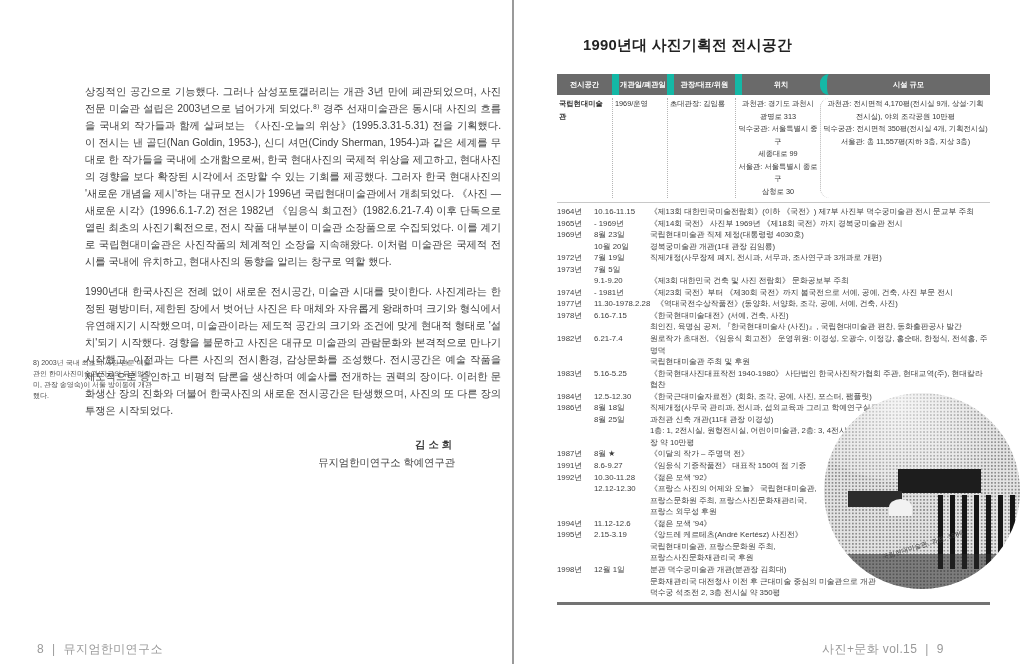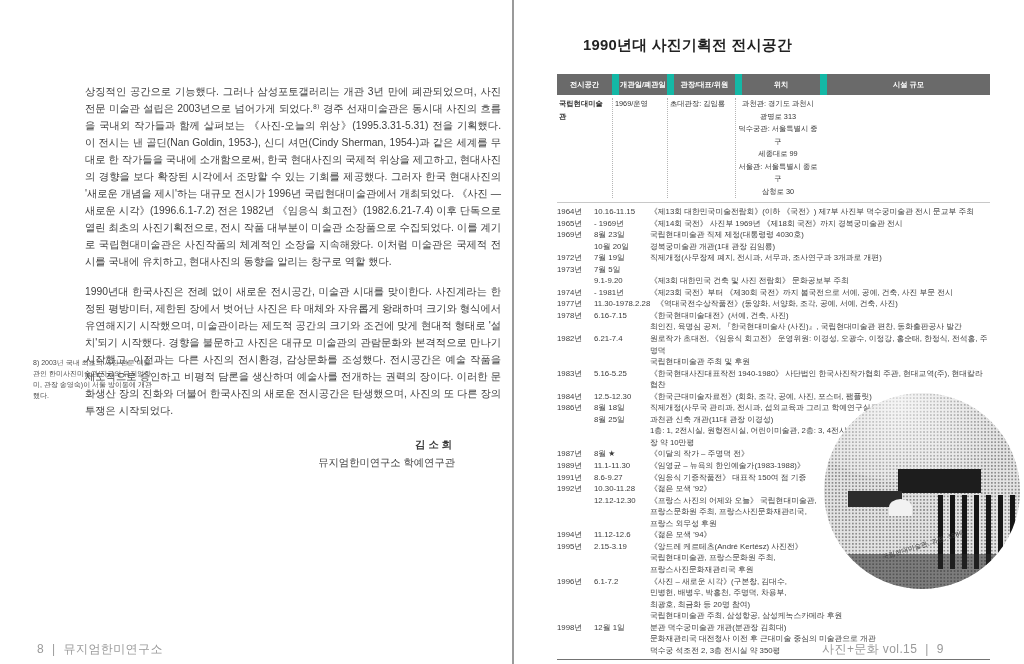--- a/index.html
+++ b/index.html
@@ -32,26 +32,26 @@
     height:21px;align-items:center;text-align:center;}
   .thead>div+div{border-left:7px solid #14b8a6;}
   .thead>div{display:flex;align-items:center;justify-content:center;height:100%;box-sizing:border-box;}
   .trow{display:flex;font-size:7.3px;line-height:12.5px;padding:3px 0 4px 0;}
   .trow>div{box-sizing:border-box;padding:0 2px;}
   .trow>div+div{border-left:1px dotted #b5b5b5;}
   .c1{width:55px;flex:none;}
   .c2{width:55px;flex:none;}
   .c3{width:68px;flex:none;}
   .c4{width:85px;flex:none;}
-  .c5{width:170px;flex:none;}
+  .c5{width:170px;flex:none;border-radius:9px;}
   .cell-bold{font-weight:bold;}
   .cell-center{text-align:center;white-space:pre-line;}
   .tsep{border-top:1px solid #c8c8c8;}
   .timeline{margin-top:3px;font-size:7.8px;line-height:11.55px;color:#3c3c3c;
-    border-bottom:1px solid #737373;padding-bottom:3px;}
+    border-bottom:3px solid #737373;padding-bottom:3px;}
   .tl-row{display:flex;}
   .tl-year{min-width:37px;flex:none;}
   .tl-date{min-width:50px;flex:none;white-space:nowrap;padding-right:6px;}
   .tl-desc{flex:1;white-space:pre-line;}
 
   
   .photo{position:absolute;left:824px;top:393px;width:196px;height:196px;border-radius:50%;
     background-color:#e3e3e3;
     background-image:radial-gradient(circle,#8c8c8c 0.8px,rgba(0,0,0,0) 1px);
     background-size:3.4px 3.4px;overflow:hidden;}
@@ -103,20 +103,24 @@
     </div>
     <div class="trow">
       <div class="c1 cell-bold">국립현대미술관</div>
       <div class="c2">1969/운영</div>
       <div class="c3">초대관장: 김임룡</div>
       <div class="c4 cell-center">과천관: 경기도 과천시 광명로 313
 덕수궁관: 서울특별시 중구
 세종대로 99
 서울관: 서울특별시 종로구
 삼청로 30</div>
+      <div class="c5 cell-center">과천관: 전시면적 4,170평(전시실 9개, 상설·기획
+전시실), 야외 조각공원 10만평
+덕수궁관: 전시면적 350평(전시실 4개, 기획전시실)
+서울관: 총 11,557평(지하 3층, 지상 3층)</div>
     </div>
     <div class="tsep"></div>
     <div class="timeline">
         <div class="tl-row">
           <div class="tl-year">1964년</div>
           <div class="tl-date">10.16-11.15</div>
           <div class="tl-desc">《제13회 대한민국미술전람회》(이하 《국전》) 제7부 사진부 덕수궁미술관 전시 문교부 주최</div>
         </div>
         <div class="tl-row">
           <div class="tl-year">1965년</div>
@@ -187,25 +191,20 @@
         <div class="tl-row">
           <div class="tl-year"></div>
           <div class="tl-date">8월 25일</div>
           <div class="tl-desc">과천관 신축 개관(11대 관장 이경성)
 1층: 1, 2전시실, 원형전시실, 어린이미술관, 2층: 3, 4전시실, 3층: 5,6전시실 약 4,170평, 야외전시장 약 10만평</div>
         </div>
         <div class="tl-row">
           <div class="tl-year">1987년</div>
           <div class="tl-date">8월 ★</div>
           <div class="tl-desc">《이달의 작가 – 주명덕 전》</div>
-        </div>
-        <div class="tl-row">
-          <div class="tl-year">1989년</div>
-          <div class="tl-date">11.1-11.30</div>
-          <div class="tl-desc">《임영균 – 뉴욕의 한인예술가(1983-1988)》</div>
         </div>
         <div class="tl-row">
           <div class="tl-year">1991년</div>
           <div class="tl-date">8.6-9.27</div>
           <div class="tl-desc">《임응식 기증작품전》 대표작 150여 점 기증</div>
         </div>
         <div class="tl-row">
           <div class="tl-year">1992년</div>
           <div class="tl-date">10.30-11.28</div>
           <div class="tl-desc">《젊은 모색 '92》</div>
@@ -221,28 +220,20 @@
           <div class="tl-year">1994년</div>
           <div class="tl-date">11.12-12.6</div>
           <div class="tl-desc">《젊은 모색 '94》</div>
         </div>
         <div class="tl-row">
           <div class="tl-year">1995년</div>
           <div class="tl-date">2.15-3.19</div>
           <div class="tl-desc">《앙드레 케르테츠(André Kertész) 사진전》
 국립현대미술관, 프랑스문화원 주최,
 프랑스사진문화재관리국 후원</div>
-        </div>
-        <div class="tl-row">
-          <div class="tl-year">1996년</div>
-          <div class="tl-date">6.1-7.2</div>
-          <div class="tl-desc">《사진 – 새로운 시각》(구본창, 김대수,
-민병헌, 배병우, 박홍천, 주명덕, 차용부,
-최광호, 최금화 등 20명 참여)
-국립현대미술관 주최, 삼성항공, 삼성케녹스카메라 후원</div>
         </div>
         <div class="tl-row">
           <div class="tl-year">1998년</div>
           <div class="tl-date">12월 1일</div>
           <div class="tl-desc">분관 덕수궁미술관 개관(분관장 김희대)
 문화재관리국 대전청사 이전 후 근대미술 중심의 미술관으로 개관
 덕수궁 석조전 2, 3층 전시실 약 350평</div>
         </div>
       </div>
   </div>

